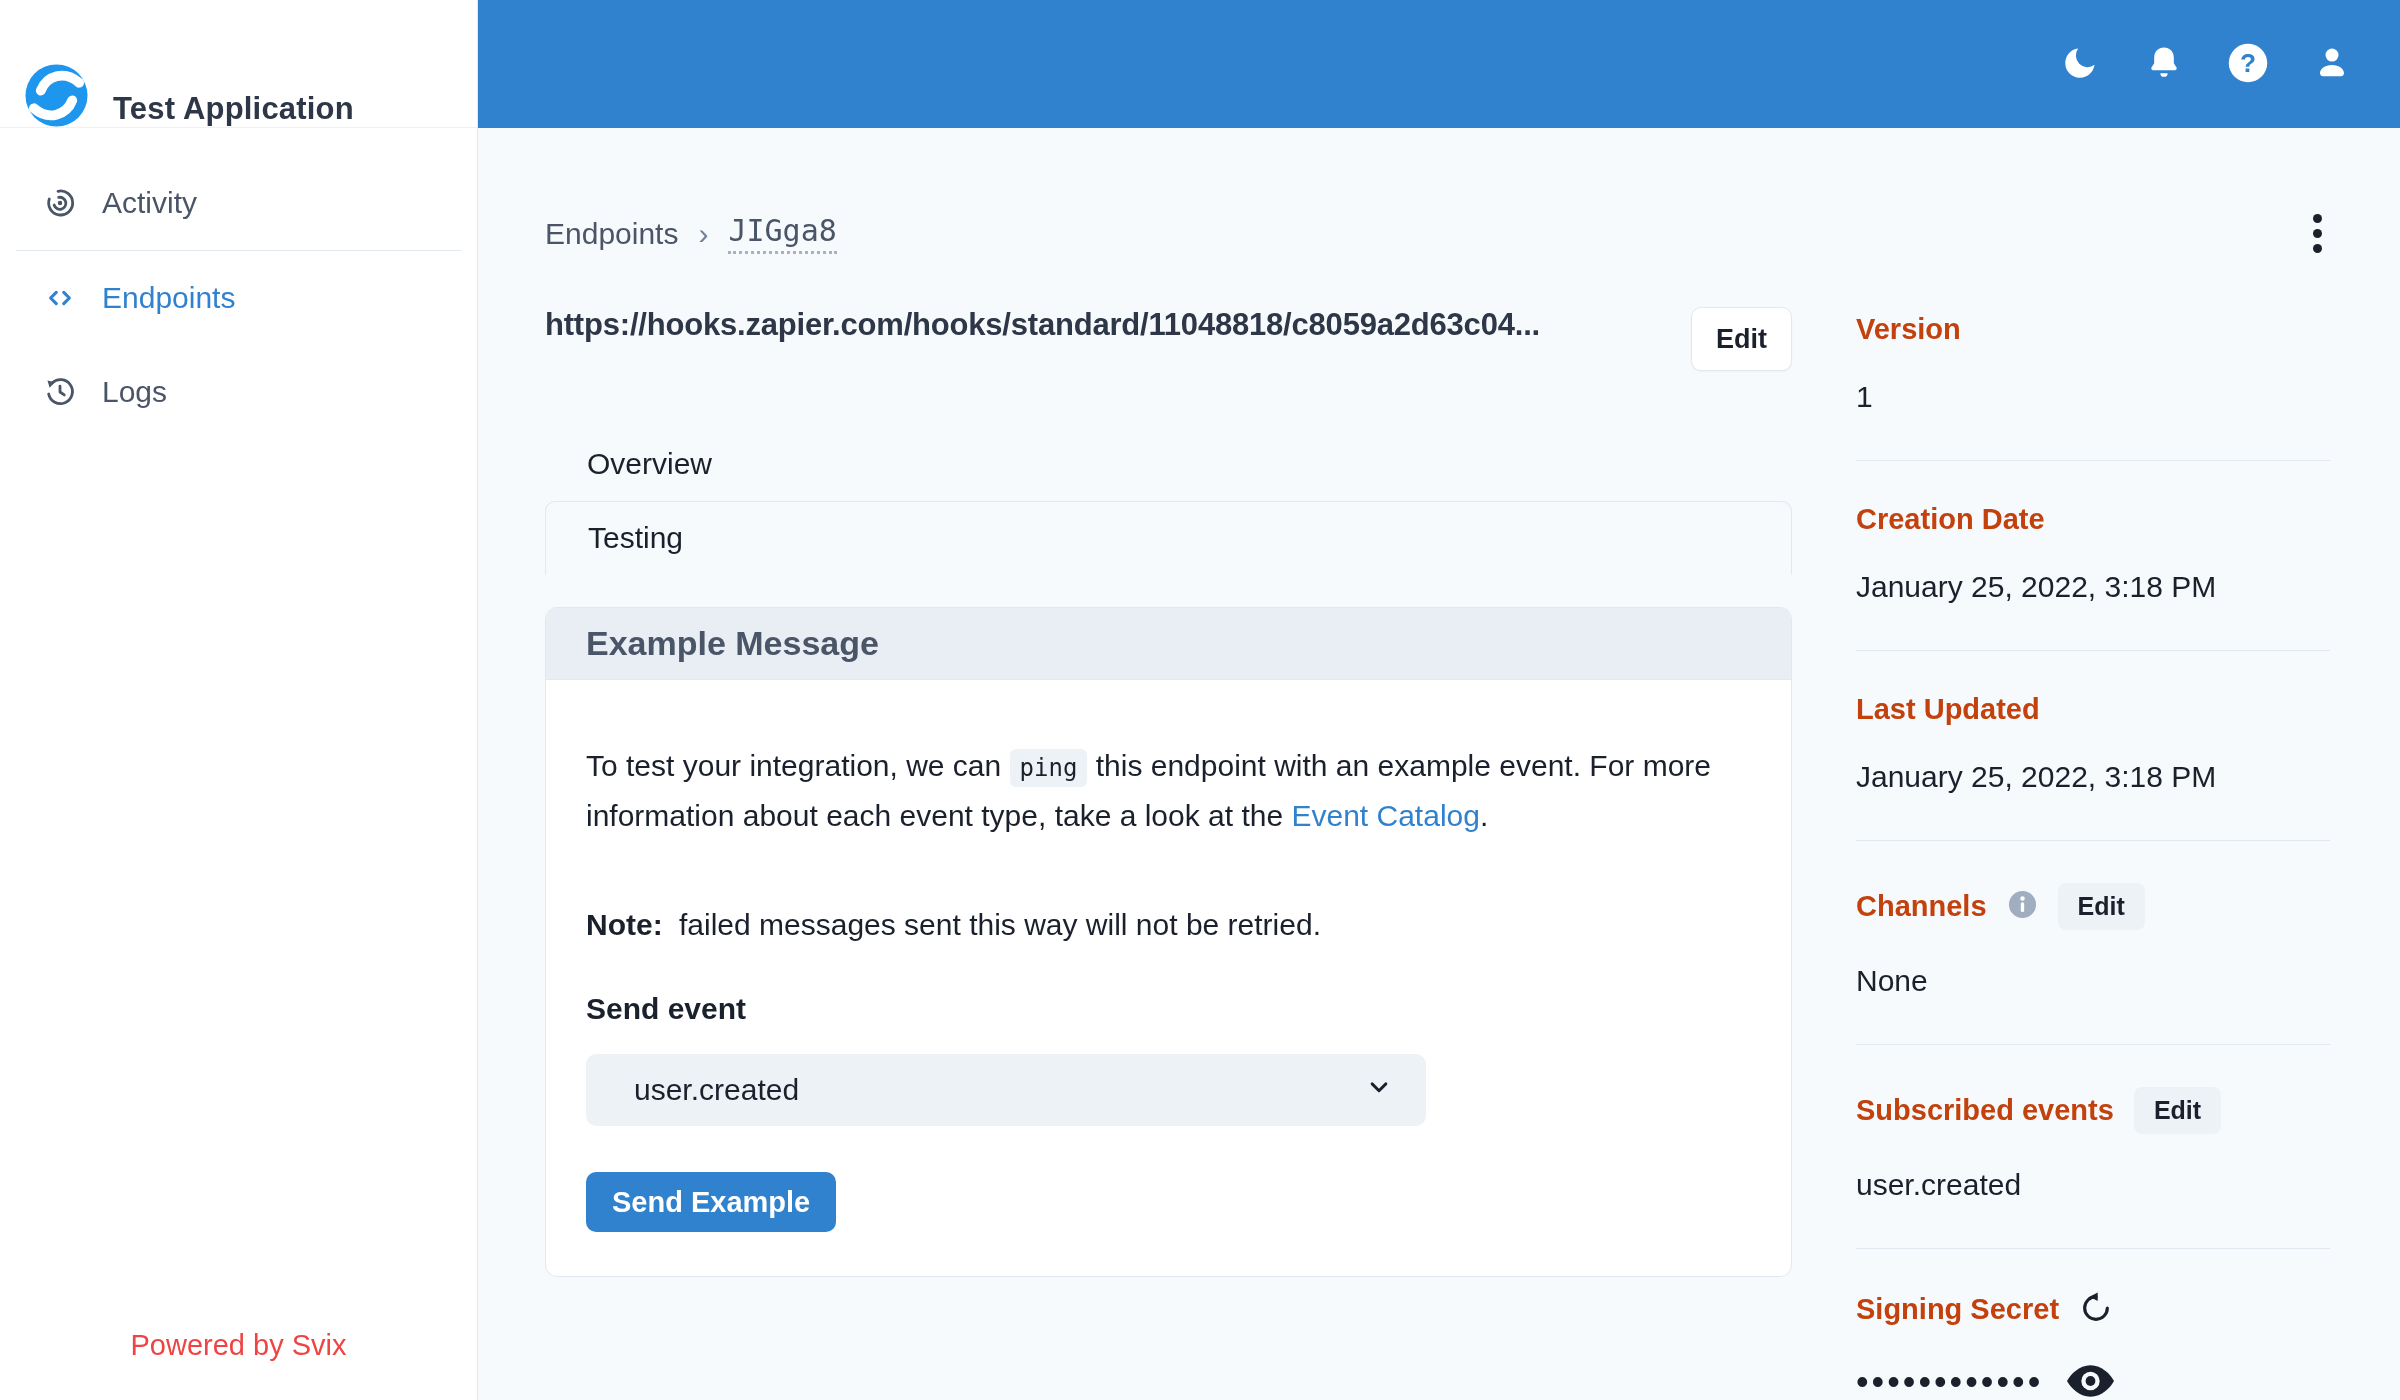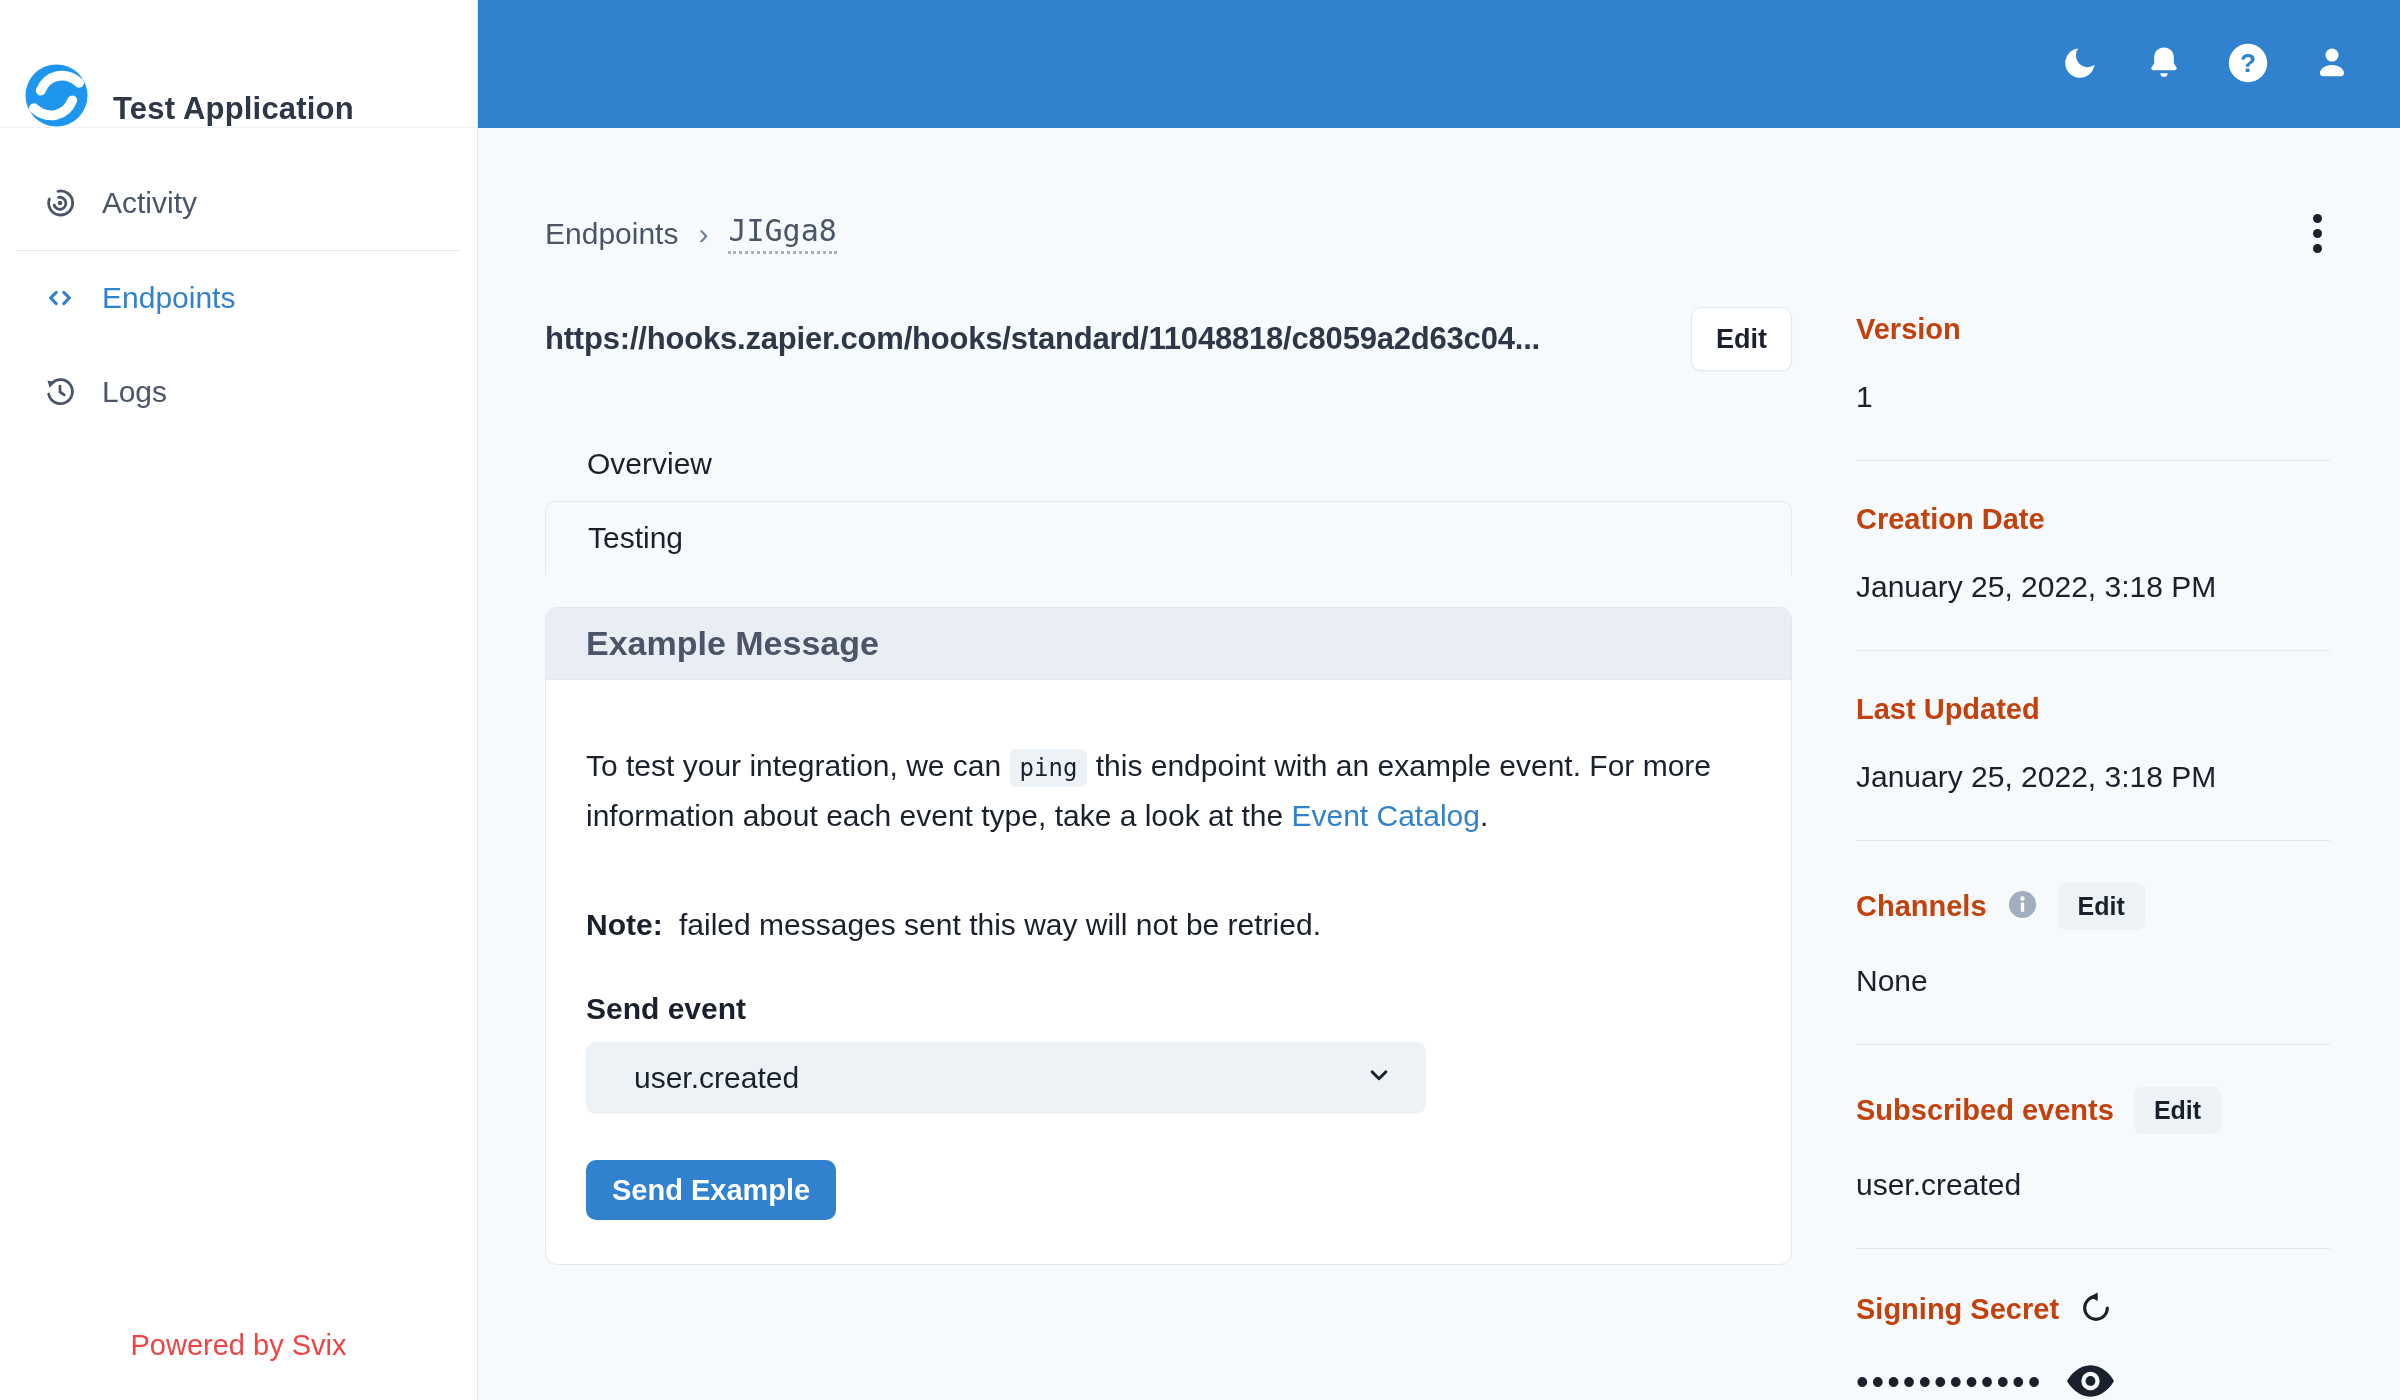--- a/index.html
+++ b/index.html
@@ -31,38 +31,38 @@
   .breadcrumb { display: flex; align-items: center; gap: 20px; font-size: 30px; color: #4A5568; }
   .crumb-current { font-family: "DejaVu Sans Mono", monospace; font-size: 30px; color: #4A5568; border-bottom: 3px dotted #A7B1C2; padding-bottom: 3px; cursor: pointer; }
   .crumb-sep { font-size: 30px; color: #718096; }
   .kebab { border: none; background: transparent; display: flex; flex-direction: column; gap: 6px; padding: 8px; cursor: pointer; }
   .kebab i { width: 9px; height: 9px; border-radius: 50%; background: #1A202C; }
 
   .columns { display: flex; margin-top: 46px; }
   .col-left { width: 1247px; flex: none; margin-right: 64px; }
   .col-right { flex: 1; padding-top: 6px; }
 
-  .url-row { display: flex; align-items: center; justify-content: space-between; }
+  .url-row { display: flex; align-items: flex-start; justify-content: space-between; }
   .endpoint-url { font-size: 31px; font-weight: 700; color: #2D3748; letter-spacing: -.2px; white-space: nowrap; }
   .edit-btn { height: 64px; padding: 0 24px; background: #fff; border: 1px solid #E2E8F0; border-radius: 10px; font-family: inherit; font-size: 27px; font-weight: 600; color: #1A202C; cursor: pointer; box-shadow: 0 1px 2px rgba(0,0,0,.04); }
 
   .tablist { display: flex; margin-top: 56px; border-bottom: 1px solid #E2E8F0; flex-direction: column; }
   .tab { height: 74px; padding: 0 42px; display: flex; align-items: center; font-size: 30px; color: #1A202C; background: transparent; border: none; cursor: pointer; font-family: inherit; }
   .tab.active { background: #F7FAFC; border: 1px solid #E2E8F0; border-bottom: 1px solid #F7FAFC; border-radius: 10px 10px 0 0; margin-bottom: -1px; }
 
   .card { margin-top: 32px; background: #fff; border: 1px solid #E2E8F0; border-radius: 12px; overflow: hidden; }
   .card-header { background: #E9EEF4; border-bottom: 1px solid #E2E8F0; height: 72px; display: flex; align-items: center; padding: 0 40px; }
   .card-title { font-size: 34px; font-weight: 700; color: #4A5568; }
   .card-body { padding: 62px 40px 44px; }
   .intro { font-size: 30px; line-height: 48px; color: #1A202C; max-width: 1150px; margin-bottom: 68px; }
   .code-chip { font-family: "DejaVu Sans Mono", monospace; font-size: 24px; background: #EDF2F7; border-radius: 6px; padding: 5px 10px; color: #1A202C; }
   .link { color: #3182CE; text-decoration: none; cursor: pointer; }
   .note { font-size: 30px; color: #1A202C; margin-bottom: 50px; }
   .note b { font-weight: 700; margin-right: 8px; }
-  .field-label { display: block; font-size: 30px; font-weight: 600; color: #1A202C; margin-bottom: 16px; }
+  .field-label { display: block; font-size: 30px; font-weight: 600; color: #1A202C; margin-bottom: 28px; }
   .select-box { width: 840px; height: 72px; background: #EDF2F7; border: none; border-radius: 10px; display: flex; align-items: center; justify-content: space-between; padding: 0 32px 0 48px; font-size: 30px; color: #1A202C; cursor: pointer; font-family: inherit; }
   .primary-btn { margin-top: 46px; height: 60px; padding: 0 26px; background: #3182CE; color: #fff; border: none; border-radius: 10px; font-family: inherit; font-size: 29px; font-weight: 600; cursor: pointer; }
 
   
   .detail-item { padding: 42px 0 46px; border-bottom: 1px solid #E2E8F0; }
   .detail-item.first { padding-top: 0; }
   .detail-item.last { border-bottom: none; padding-bottom: 0; }
   .detail-label-row { display: flex; align-items: center; gap: 20px; }
   .detail-label { font-size: 29px; font-weight: 600; color: #c2410c; }
   .detail-value { margin-top: 34px; font-size: 30px; color: #1A202C; }

